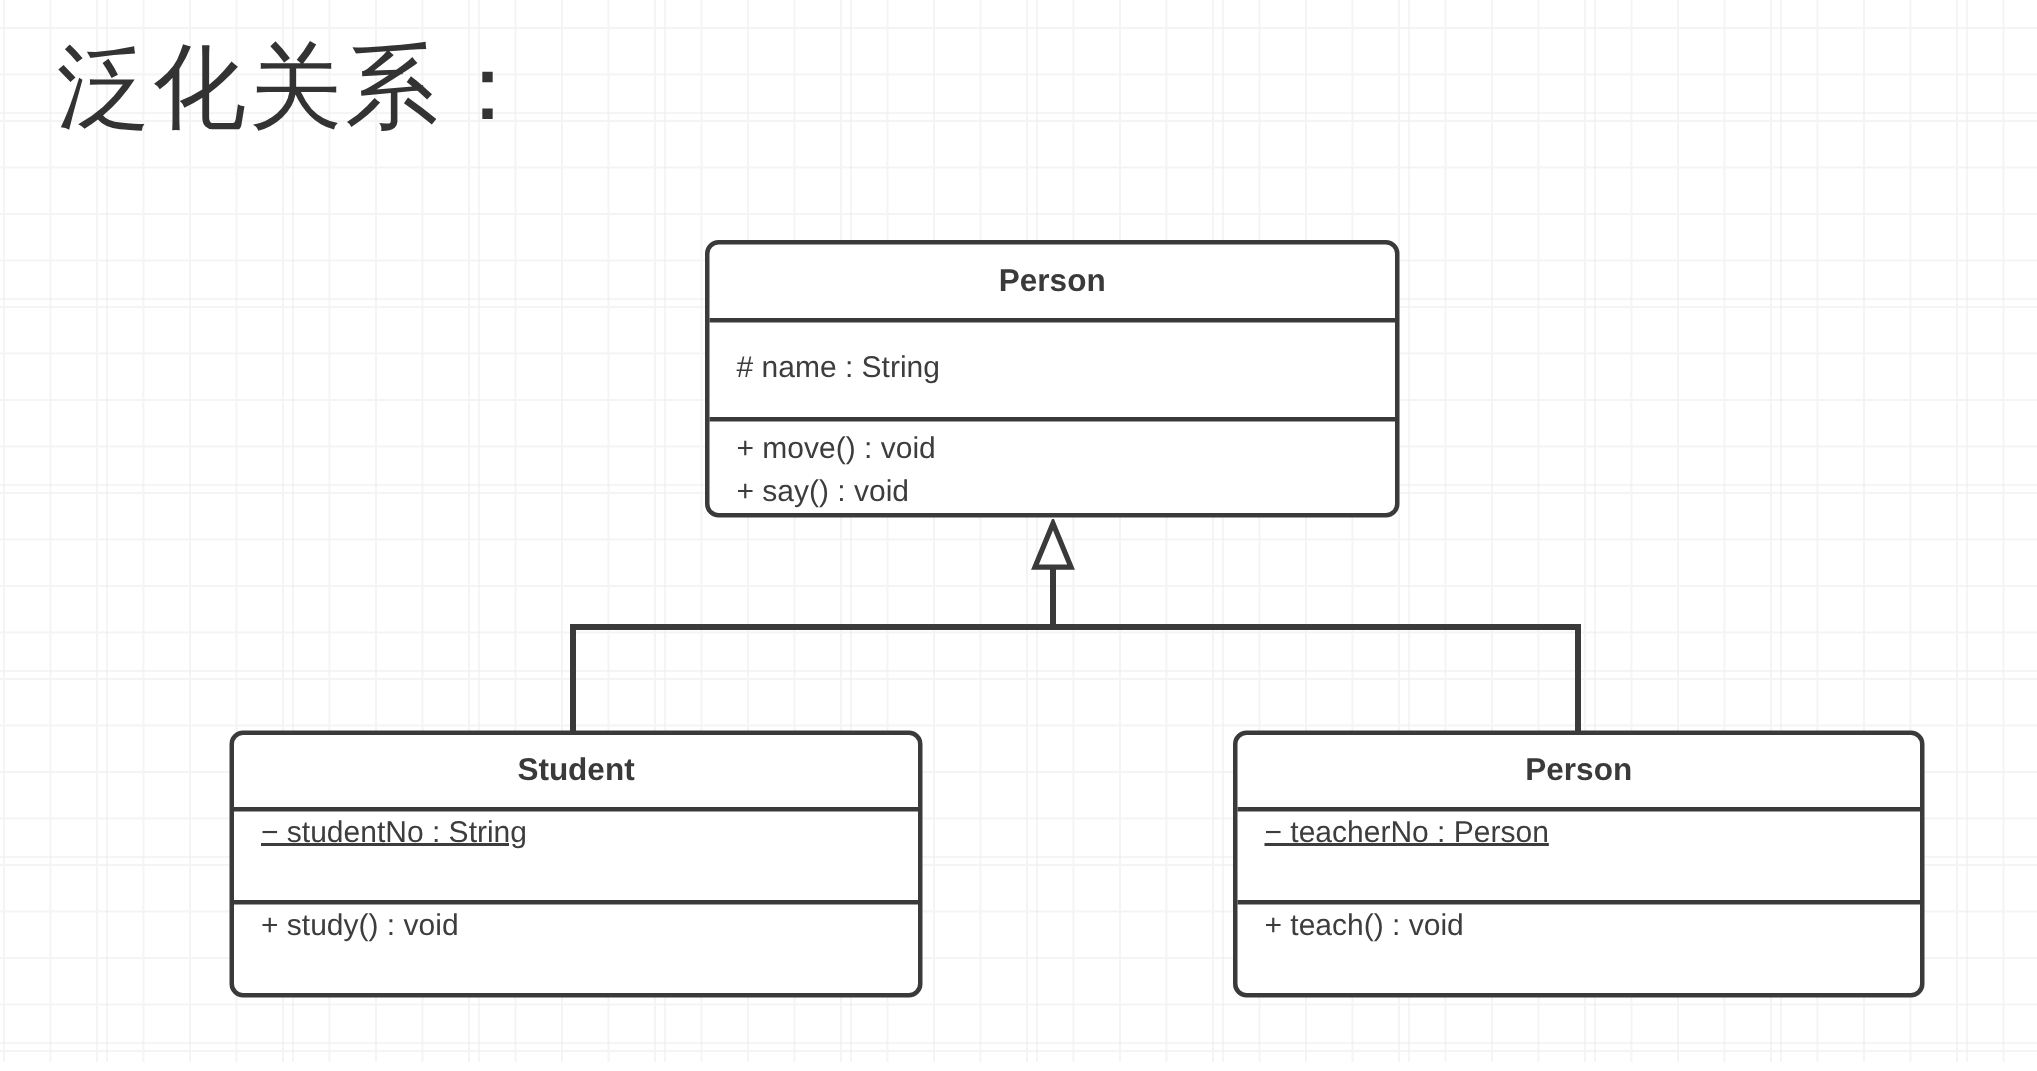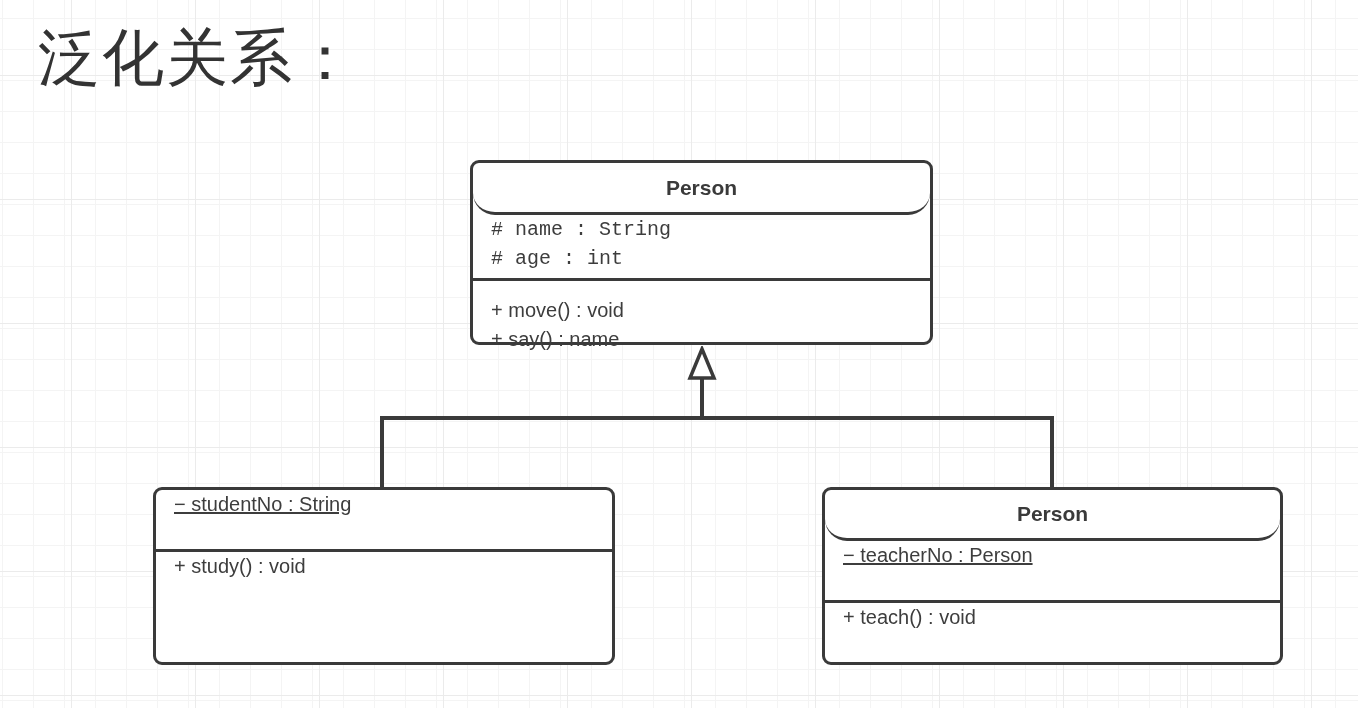--- a/index.html
+++ b/index.html
@@ -54,37 +54,36 @@
 
   .uml-class .class-name {
     display: flex;
     align-items: center;
     justify-content: center;
     font-size: 21px;
     font-weight: bold;
     color: #3a3a3a;
     border-bottom: 3.5px solid #3a3a3a;
     flex: 0 0 auto;
-    border-radius: 22px;
   }
 
   .uml-section {
     font-size: 20px;
     line-height: 29px;
     padding-left: 18px;
     flex: 0 0 auto;
   }
 
   .uml-section.with-divider { border-bottom: 3.5px solid #3a3a3a; }
 
   
   .box-person { left: 470px; top: 160px; width: 463px; height: 185px; }
   .box-person .class-name { height: 52px; }
-  .box-person .attrs   { height: 66px; padding-top: 0; font-family: Liberation Mono, monospace; }
-  .box-person .methods { height: 60px; padding-top: 15px; }
+  .box-person .attrs   { height: 66px; padding-top: 16px; }
+  .box-person .methods { height: 60px; padding-top: 4px; }
 
   
   .box-student { left: 153px; top: 487px; width: 462px; height: 178px; }
   .box-teacher { left: 822px; top: 487px; width: 461px; height: 178px; }
   .box-student .class-name, .box-teacher .class-name { height: 51px; }
   .box-student .attrs, .box-teacher .attrs {
     height: 62px; display: flex;  text-decoration: underline;
   }
   .box-student .methods, .box-teacher .methods {
     flex: 1 1 auto; display: flex; align-items: flex-start;
@@ -112,29 +111,29 @@
 <body>
 
 <div class="canvas">
 
   <div class="page-title">泛化关系：</div>
 
   <div class="uml-class box-person">
     <div class="class-name">Person</div>
     <div class="uml-section attrs with-divider">
       <div># name : String</div>
-      <div># age : int</div>
     </div>
     <div class="uml-section methods">
       <div>+ move() : void</div>
-      <div>+ say() : name</div>
+      <div>+ say() : void</div>
     </div>
   </div>
 
   <div class="uml-class box-student">
+    <div class="class-name">Student</div>
     <div class="uml-section attrs with-divider">
       <div>− studentNo : String</div>
     </div>
     <div class="uml-section methods">
       <div>+ study() : void</div>
     </div>
   </div>
 
   <div class="uml-class box-teacher">
     <div class="class-name">Person</div>

